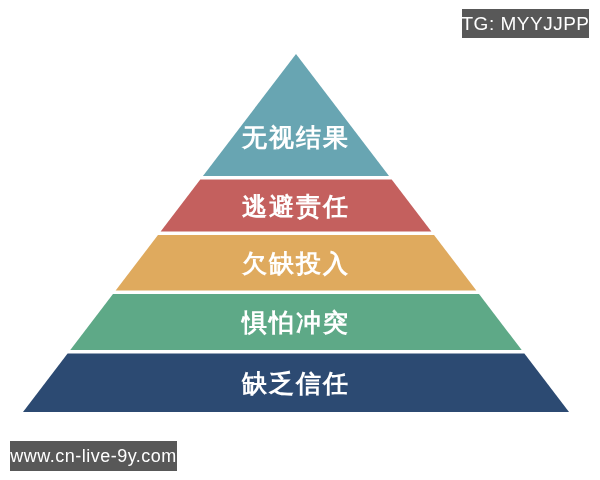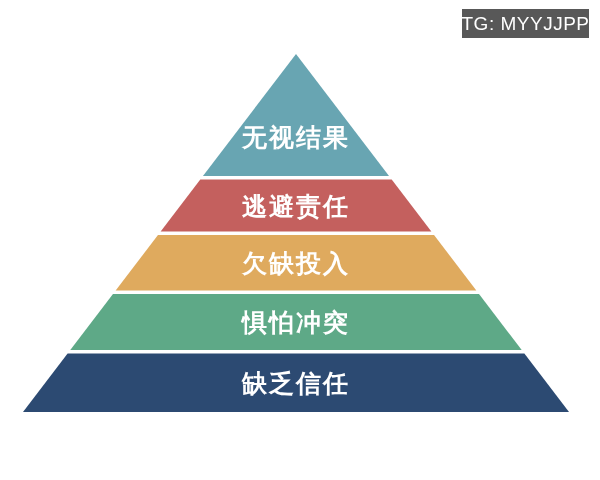--- a/index.html
+++ b/index.html
@@ -65,14 +65,17 @@
       <polygon points="112.9832402234637,294 479.01675977653633,294 521.7206703910615,350 70.27932960893855,350" fill="#5ea987"></polygon>
       <text x="296" y="322" text-anchor="middle" dominant-baseline="central" font-size="25" class="level-label">惧怕冲突</text>
       <polygon points="67.61033519553072,353.5 524.3896648044692,353.5 569,412 23,412" fill="#2c4a72"></polygon>
       <text x="296" y="383" text-anchor="middle" dominant-baseline="central" font-size="25" class="level-label">缺乏信任</text>
     </svg>
 
   <div class="badge badge-top-right" style="background: rgb(88, 88, 88);">
     <span>TG: MYYJJPP</span>
   </div>
 
+  <div class="badge badge-bottom-left" style="background: rgb(88, 88, 88);">
+    <span>www.cn-live-9y.com</span>
+  </div>
 
 </div>
 
 </body></html>

